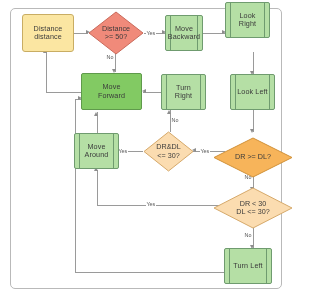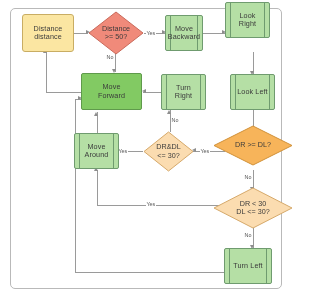--- a/index.html
+++ b/index.html
@@ -261,21 +261,21 @@
       <polygon points="25.5,1 50,20.5 25.5,40 1,20.5" fill="#fbdcb0" stroke="#d6a96a" stroke-width="1"></polygon>
     </svg>
     <div class="txt">
       <div>
         <span>DR&amp;DL</span><br>
         <span>&lt;= 30?</span>
       </div>
     </div>
   </div>
 
-  <div class="diamond" style="left:213px; top:125px; width:80px; height:41px;text-decoration:underline;">
+  <div class="diamond" style="left:213px; top:137px; width:80px; height:41px;text-decoration:underline;">
     <svg class="shape" viewBox="0 0 80 41" preserveAspectRatio="none">
       <polygon points="40,1 79,20.5 40,40 1,20.5" fill="#f7b45a" stroke="#d19138" stroke-width="1"></polygon>
     </svg>
     <div class="txt">
       <div>
         <span>DR &gt;= DL?</span>
       </div>
     </div>
   </div>
 

